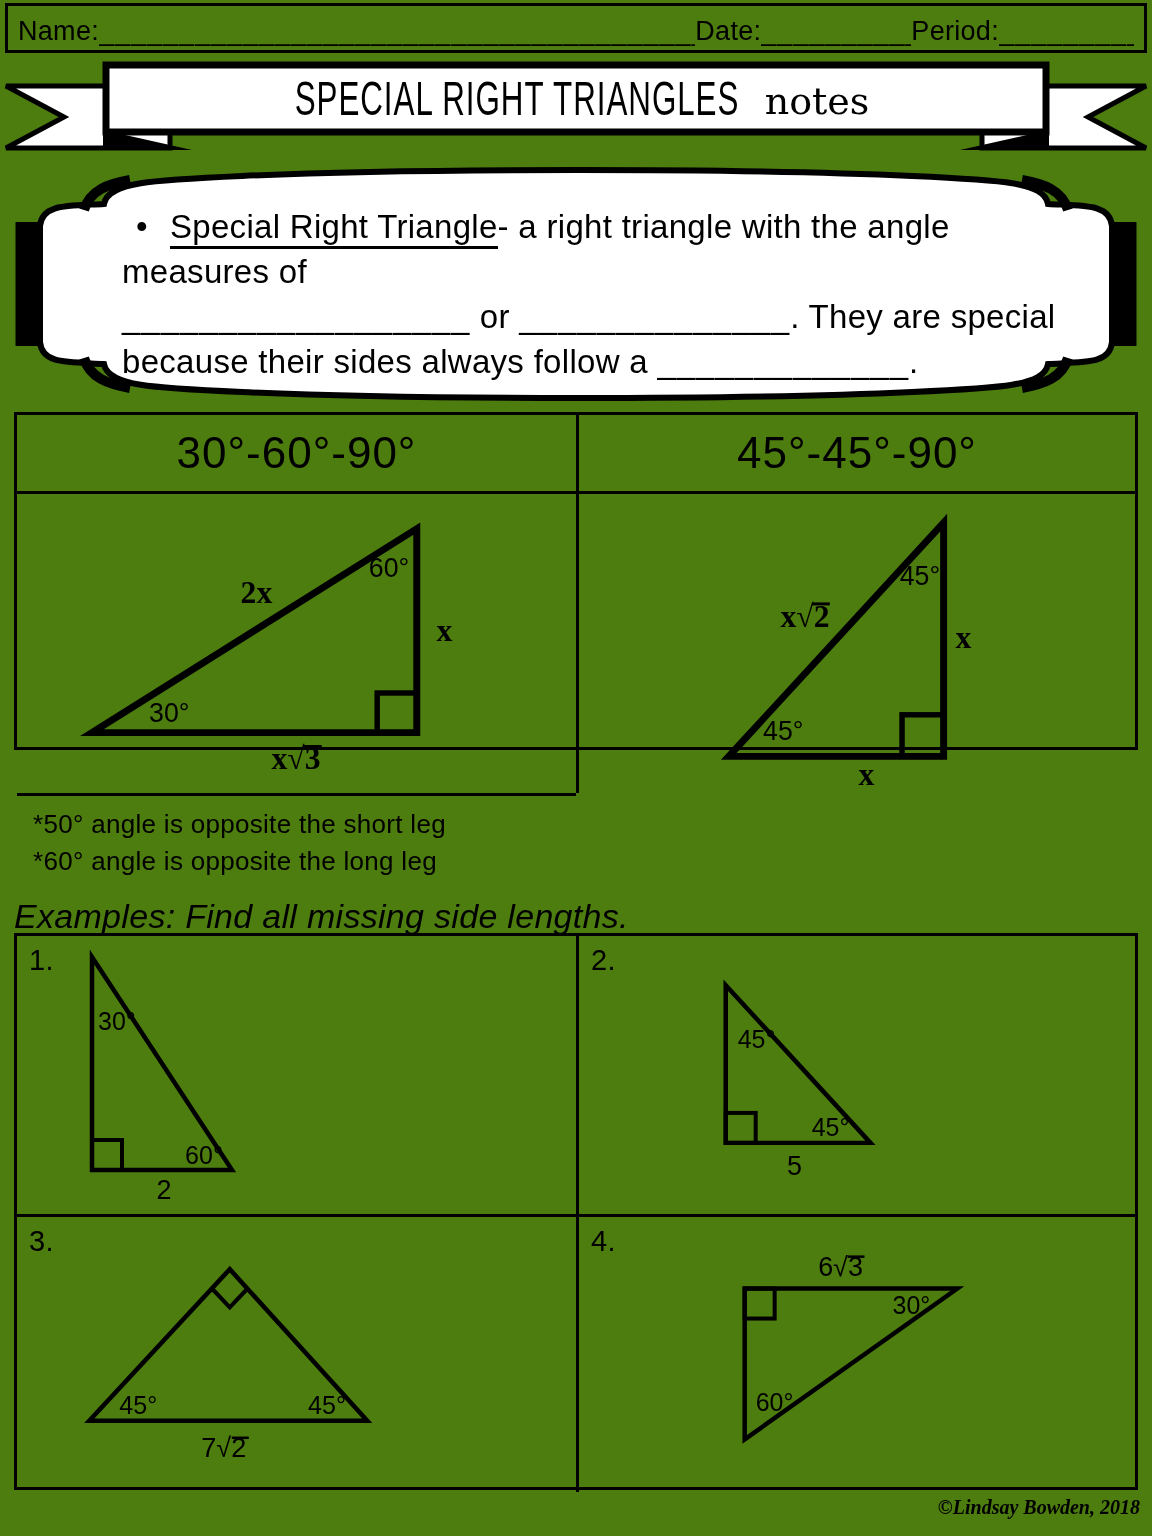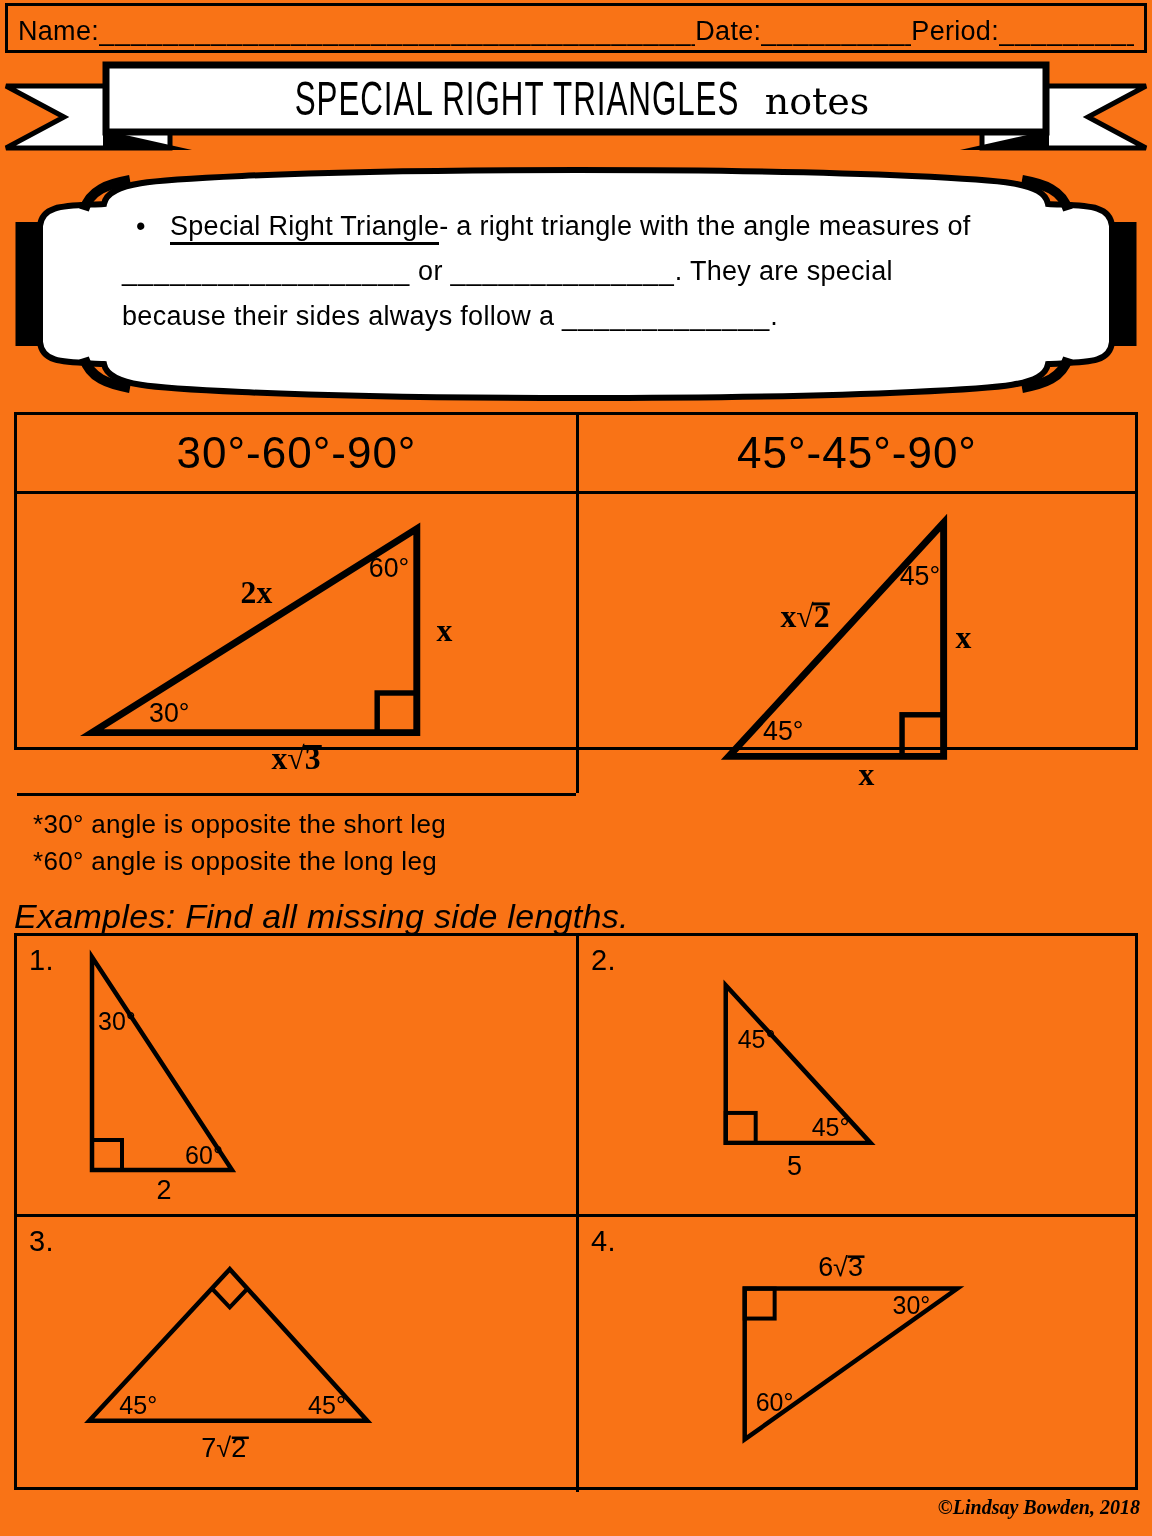--- a/index.html
+++ b/index.html
@@ -1,19 +1,19 @@
 <!DOCTYPE html>
 <html><head>
 <meta charset="utf-8">
 <style>
   * { margin:0; padding:0; box-sizing:border-box; }
   html,body { background:#e8e8e8; }
   .page {
     position:relative; width:1152px; height:1536px; margin:0 auto;
-    background:#f97316; color:#000; overflow:hidden;
+    background:#4d7c0f; color:#000; overflow:hidden;
     font-family:"Liberation Sans", sans-serif;
   }
   .hand { font-family:"Liberation Sans", sans-serif; letter-spacing:0.3px; }
 
   
   .name-box {
     position:absolute; left:5px; top:3px; width:1142px; height:50px;
     border:3px solid #000; display:flex; align-items:baseline;
     padding:10px 10px 6px 10px; font-size:27px; white-space:nowrap;
   }
@@ -37,21 +37,21 @@
   .banner-title .script {
     display:inline-block; font-family:"DejaVu Serif", serif; 
     font-size:38px; margin-left:14px; margin-top:4px;
   }
 
   
   .plaque { position:absolute; left:10px; top:164px; width:1132px; height:240px; }
   .plaque svg { position:absolute; inset:0; }
   .def-text {
     position:absolute; left:112px; top:40px; width:960px;
-    font-size:27px; line-height:45px;
+    font-size:33px; line-height:45px;
   }
   .def-text .bullet { display:inline-block; width:48px; text-align:left; padding-left:14px; }
   .def-text .term { border-bottom:3px solid #000; padding-bottom:1px; }
 
   
   .maintable {
     position:absolute; left:14px; top:412px; width:1124px; height:338px;
     border:3px solid #000; display:grid;
     grid-template-columns:1fr 1fr; grid-template-rows:76px 302px 1fr;
   }
@@ -162,21 +162,21 @@
         <text class="serif-lab" x="226" y="134" font-size="32" text-anchor="middle">x√2</text>
         <line x1="233" y1="111" x2="251" y2="111" stroke="#000" stroke-width="3"></line>
         <text class="hand-lab" x="342" y="92" font-size="27" text-anchor="middle">45°</text>
         <text class="serif-lab" x="378" y="156" font-size="32" text-anchor="start">x</text>
         <text class="hand-lab" x="204" y="248" font-size="27" text-anchor="middle">45°</text>
         <text class="serif-lab" x="288" y="294" font-size="32" text-anchor="middle">x</text>
       </svg>
     </div>
 
     <div class="mt-cell mt-notes hand rowline">
-      <div>*30° angle is opposite the short leg</div>
+      <div>*50° angle is opposite the short leg</div>
       <div>*60° angle is opposite the long leg</div>
     </div>
   </div>
 
   <div class="ex-heading hand">Examples: Find all missing side lengths.</div>
 
   <div class="extable">
 
     <div class="ex-cell">
       <span class="ex-num hand">1.</span>

